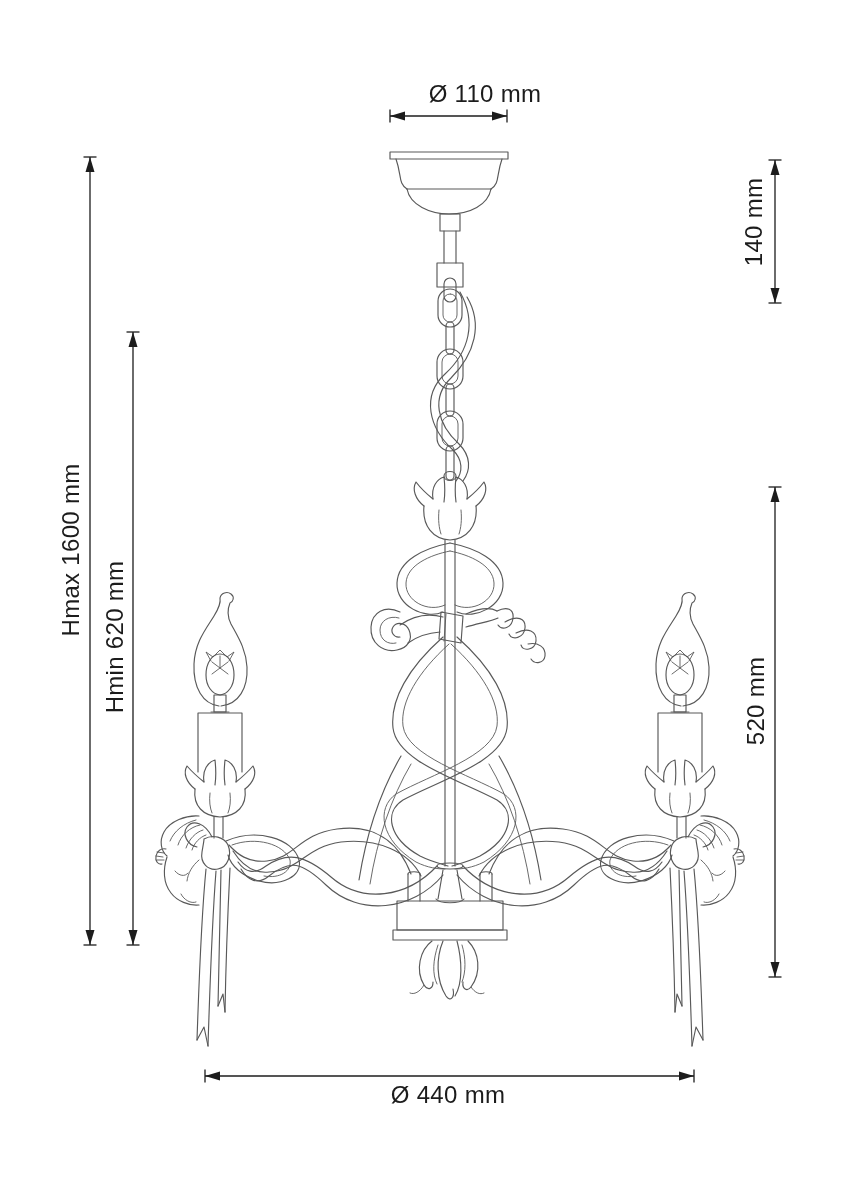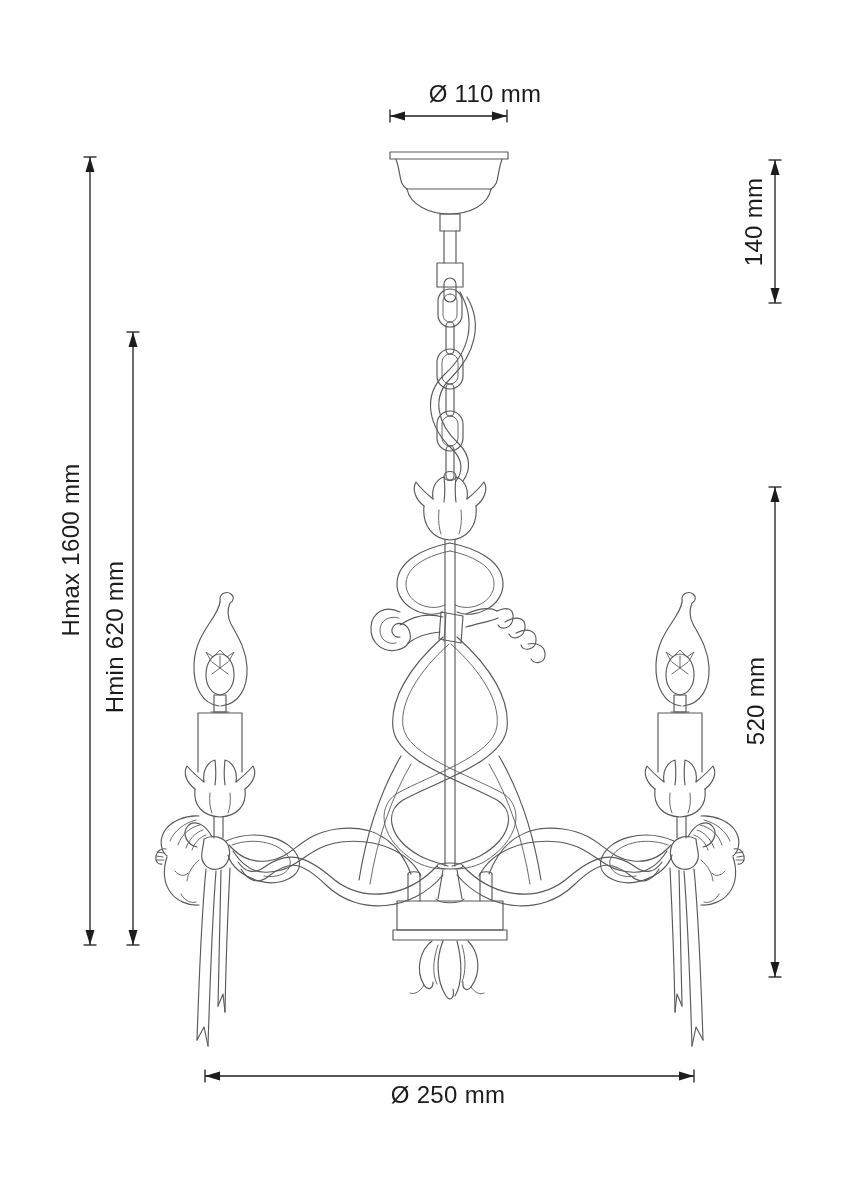--- a/index.html
+++ b/index.html
@@ -253,15 +253,15 @@
   <div class="dim-label" style="left:449px;top:94px;margin-left:36px;">Ø 110 mm</div>
 
   <div class="dim-label vertical" style="left:754px;top:222px;">140 mm</div>
 
   <div class="dim-label vertical" style="left:71px;top:550px;">Hmax 1600 mm</div>
 
   <div class="dim-label vertical" style="left:115px;top:637px;">Hmin 620 mm</div>
 
   <div class="dim-label vertical" style="left:756px;top:701px;">520 mm</div>
 
-  <div class="dim-label" style="left:448px;top:1095px;">Ø 250 mm</div>
+  <div class="dim-label" style="left:448px;top:1095px;">Ø 440 mm</div>
 
 </div>
 
 </body></html>

